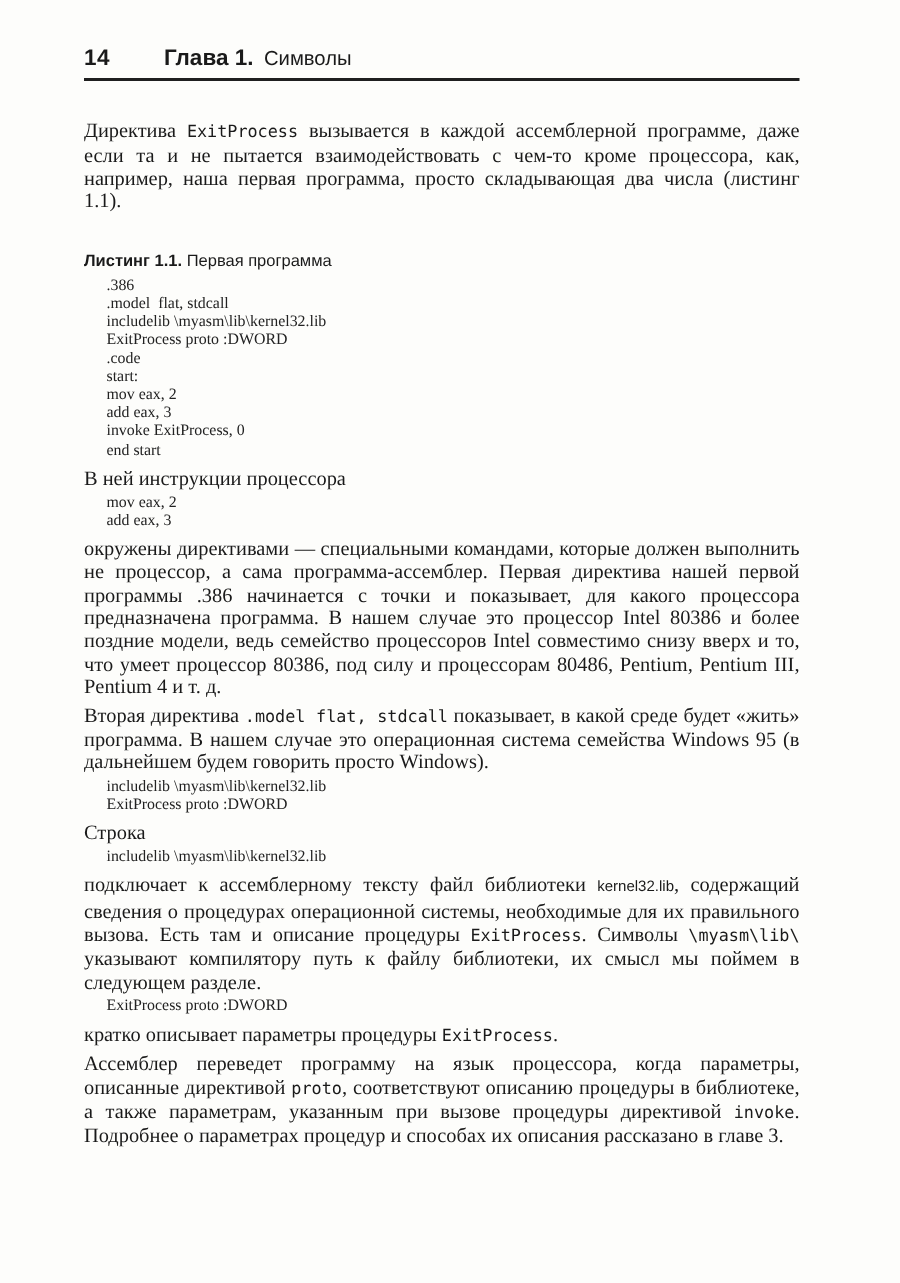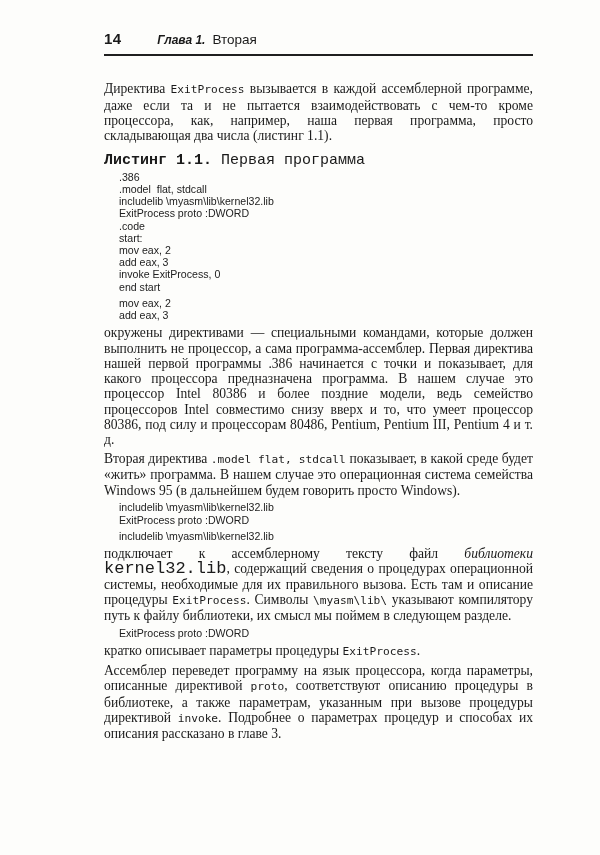--- a/index.html
+++ b/index.html
@@ -5,90 +5,92 @@
   html, body { margin: 0; padding: 0; }
   body {
     width: 600px; height: 855px;
     background: #fdfdfb;
     color: #1a1a1a;
     overflow: hidden;
   }
   .page {
     box-sizing: border-box;
     width: 600px; height: 718px;
-    padding: 31px 67px 10px 104px;
+    padding: 31px 67px 10px 56px;
     font-family: "Liberation Serif", serif;
     font-size: 13.6px;
     line-height: 15.3px;
   }
   .header {
     display: flex;
     align-items: baseline;
     border-bottom: 2px solid #1f1f1f;
     padding-bottom: 6px;
     font-family: "Liberation Sans", sans-serif;
   }
   .header .num { font-weight: bold; font-size: 15px; letter-spacing: .3px; }
-  .header .chapter { font-weight: bold; font-size: 12px; margin-left: 36px; font-style: italic; }
+  .header .chapter { font-weight: bold; font-size: 15px; margin-left: 36px; }
   .header .section { font-size: 13.5px; margin-left: 7px; }
   .content { margin-top: 25px; }
   p.para {
     margin: 3.5px 0;
     text-align: justify;
   }
   p.caption {
-    margin: 10px 0 1px 0;
-    font-family: Liberation Mono, monospace;
-    font-size: 15px;
+    margin: 26px 0 1px 0;
+    font-family: Liberation Sans, sans-serif;
+    font-size: 11px;
   }
   p.caption b { font-weight: 700; }
   pre.code {
     margin: 2px 0 4px 15px;
-    font-family: Liberation Sans, sans-serif;
+    font-family: Liberation Serif, serif;
     font-size: 10.6px;
     line-height: 12.2px;
     color: #222;
   }
   .inline-mono {
     font-family: "DejaVu Sans Mono", monospace;
     font-size: 11.2px;
   }
-  .inline-italic { font-style: italic; }
+  .inline-italic { }
   .inline-sans {
-    font-family: Liberation Mono, monospace;
-    font-size: 17px;
+    font-family: Liberation Sans, sans-serif;
+    font-size: 10px;
   }
 </style>
 </head>
 <body>
 
 <div class="page">
   <div class="header">
     <span class="num">14</span>
     <span class="chapter">Глава 1.</span>
-    <span class="section">Вторая</span>
+    <span class="section">Символы</span>
   </div>
   <div class="content">
       <p class="para"><span>Директива </span><span class="inline-mono">ExitProcess</span><span> вызывается в каждой ассемблерной программе, даже если та и не пытается взаимодействовать с чем-то кроме процессора, как, например, наша первая программа, просто складывающая два числа (листинг 1.1).</span></p>
       <p class="caption"><b>Листинг 1.1.</b><span> Первая программа</span></p>
       <pre class="code">.386
 .model  flat, stdcall
 includelib \myasm\lib\kernel32.lib
 ExitProcess proto :DWORD
 .code
 start:
 mov eax, 2
 add eax, 3
 invoke ExitProcess, 0
 end start</pre>
+      <p class="para"><span>В ней инструкции процессора</span></p>
       <pre class="code">mov eax, 2
 add eax, 3</pre>
       <p class="para"><span>окружены директивами — специальными командами, которые должен выполнить не процессор, а сама программа-ассемблер. Первая директива нашей первой программы .386 начинается с точки и показывает, для какого процессора предназначена программа. В нашем случае это процессор Intel 80386 и более поздние модели, ведь семейство процессоров Intel совместимо снизу вверх и то, что умеет процессор 80386, под силу и процессорам 80486, Pentium, Pentium III, Pentium 4 и т. д.</span></p>
       <p class="para"><span>Вторая директива </span><span class="inline-mono">.model flat, stdcall</span><span> показывает, в какой среде будет «жить» программа. В нашем случае это операционная система семейства Windows 95 (в дальнейшем будем говорить просто Windows).</span></p>
       <pre class="code">includelib \myasm\lib\kernel32.lib
 ExitProcess proto :DWORD</pre>
+      <p class="para"><span>Строка</span></p>
       <pre class="code">includelib \myasm\lib\kernel32.lib</pre>
       <p class="para"><span>подключает к ассемблерному тексту файл </span><span class="inline-italic">библиотеки</span><span> </span><span class="inline-sans">kernel32.lib</span><span>, содержащий сведения о процедурах операционной системы, необходимые для их правильного вызова. Есть там и описание процедуры </span><span class="inline-mono">ExitProcess</span><span>. Символы </span><span class="inline-mono">\myasm\lib\</span><span> указывают компилятору путь к файлу библиотеки, их смысл мы поймем в следующем разделе.</span></p>
       <pre class="code">ExitProcess proto :DWORD</pre>
       <p class="para"><span>кратко описывает параметры процедуры </span><span class="inline-mono">ExitProcess</span><span>.</span></p>
       <p class="para"><span>Ассемблер переведет программу на язык процессора, когда параметры, описанные директивой </span><span class="inline-mono">proto</span><span>, соответствуют описанию процедуры в библиотеке, а также параметрам, указанным при вызове процедуры директивой </span><span class="inline-mono">invoke</span><span>. Подробнее о параметрах процедур и способах их описания рассказано в главе 3.</span></p>
     </div>
 </div>
 
 </body></html>

